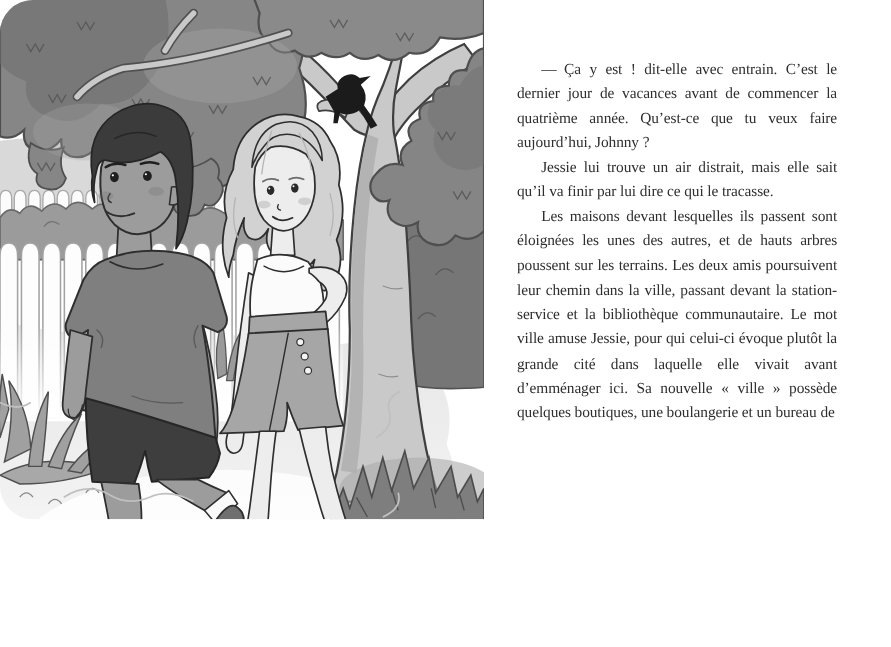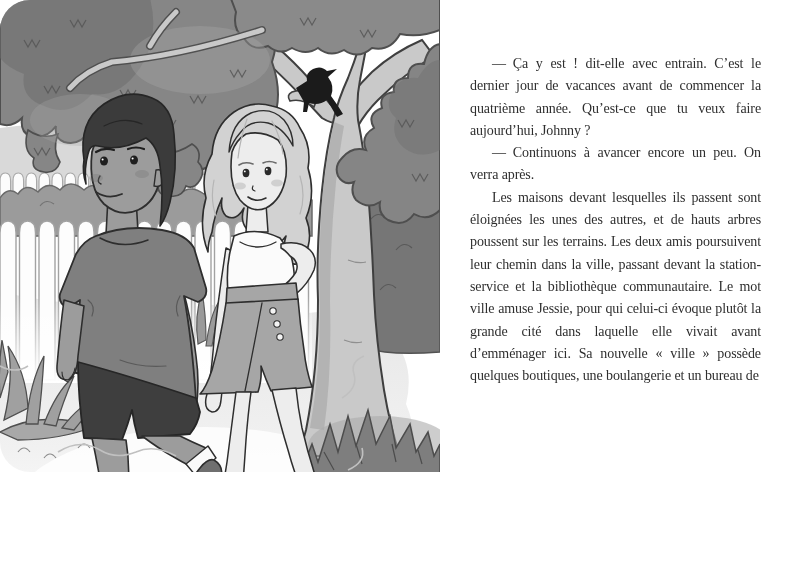--- a/index.html
+++ b/index.html
@@ -299,19 +299,19 @@
         <path d="M342,398 q16,-10 12,-24 q-4,-12 10,-18"></path>
         <path d="M348,470 q18,-8 14,-22"></path>
         <path d="M0,366 q16,8 28,0"></path>
         <path d="M96,556 q40,-14 86,-4" opacity="0.6"></path>
       </g>
     </svg>
   </div>
 
   <div class="text-column">
     <p>— Ça y est&nbsp;! dit-elle avec entrain. C’est le dernier jour de vacances avant de commencer la quatrième année. Qu’est-ce que tu veux faire aujourd’hui, Johnny&nbsp;?</p>
-    <p>— Continuons à avancer encore un peu. On verra après.</p>
+    <p>Jessie lui trouve un air distrait, mais elle sait qu’il va finir par lui dire ce qui le tracasse.</p>
     <p>Les maisons devant lesquelles ils passent sont éloignées les unes des autres, et de hauts arbres poussent sur les terrains. Les deux amis poursuivent leur chemin dans la ville, passant devant la station-service et la bibliothèque communautaire. Le mot ville amuse Jessie, pour qui celui-ci évoque plutôt la grande cité dans laquelle elle vivait avant d’emménager ici. Sa nouvelle «&nbsp;ville&nbsp;» possède quelques boutiques, une boulangerie et un bureau de</p>
   </div>
 
   <div class="page-number">3</div>
 
 </div>
 
 </body></html>

